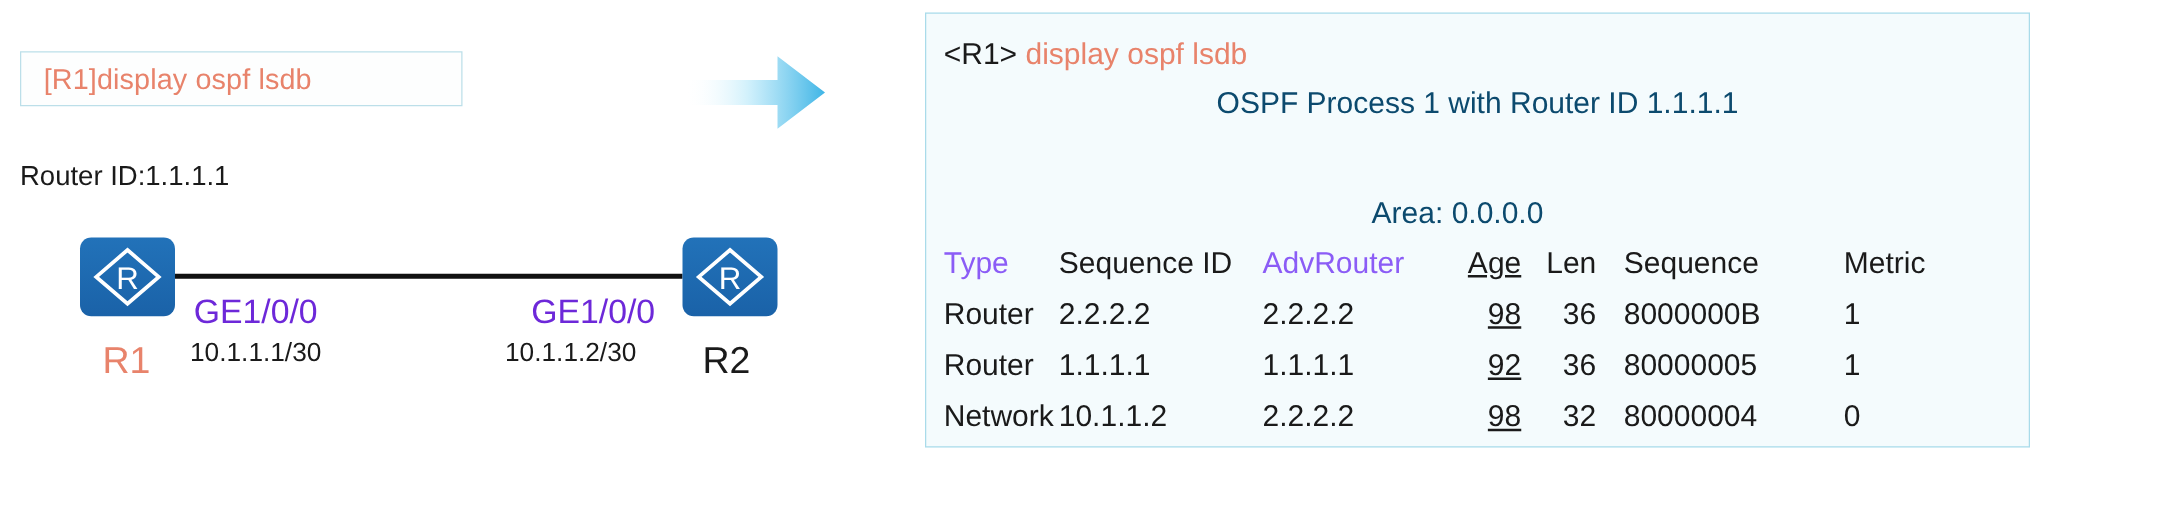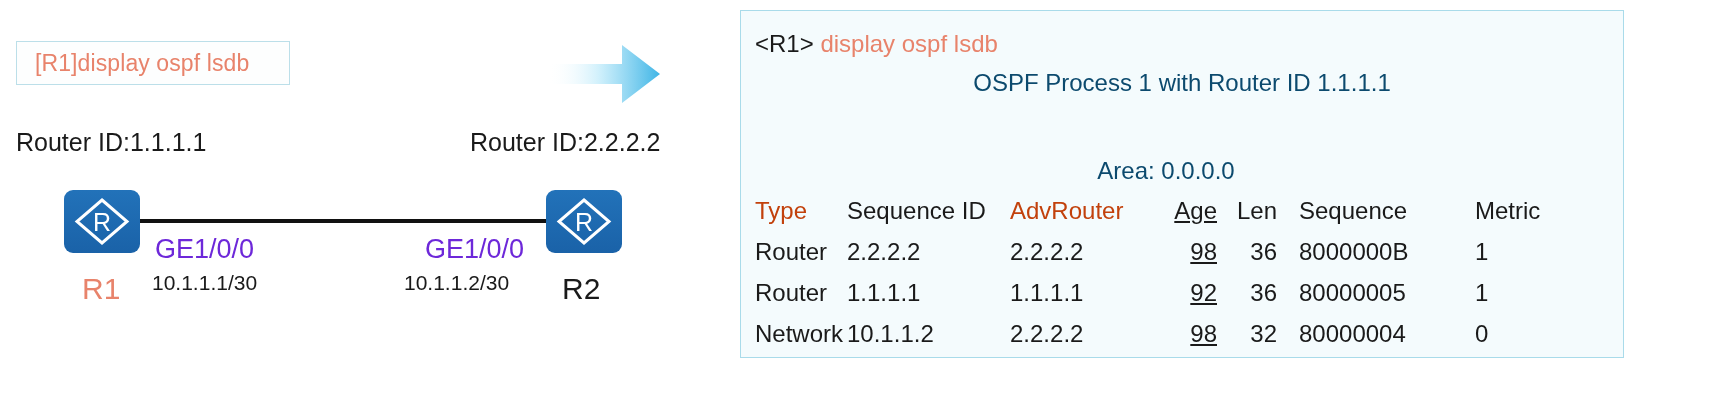--- a/index.html
+++ b/index.html
@@ -5,31 +5,31 @@
   html,body{margin:0;padding:0;}
   body{
     width:1728px;height:416px;background:#ffffff;
     font-family:"Liberation Sans",sans-serif;
     overflow:hidden;position:relative;
   }
   .stage{position:absolute;inset:0;}
 
   
   .cmd-box{
-    position:absolute;left:16px;top:41px;width:274px;height:44px;
+    position:absolute;left:16px;top:41px;width:354px;height:44px;
     border:1.5px solid #bcdfe9;background:#fdfefe;
     display:flex;align-items:center;box-sizing:border-box;
   }
   .cmd-box .cmd-text{
     margin-left:18px;font-size:23px;color:#e8836b;letter-spacing:.1px;
     white-space:nowrap;
   }
 
   
-  .rid{position:absolute;font-size:25px;color:#1a1a1a;white-space:nowrap;}
+  .rid{position:absolute;font-size:22px;color:#1a1a1a;white-space:nowrap;}
   .rid-left{left:16px;top:128px;}
   .rid-right{left:470px;top:128px;}
 
   .router{
     position:absolute;top:190px;width:76px;height:63px;
     background:linear-gradient(180deg,#2272b9 0%,#1a62a8 100%);
     border-radius:9px;
   }
   .router.left{left:64px;}
   .router.right{left:546px;}
@@ -78,40 +78,39 @@
   .lsdb{
     position:absolute;left:14px;top:186px;
     border-collapse:collapse;font-size:24px;color:#1a1a1a;
   }
   .lsdb th{
     font-weight:normal;text-align:left;padding:0 0 13px 0;white-space:nowrap;
   }
   .lsdb td{
     text-align:left;padding:0 0 13px 0;white-space:nowrap;
   }
-  .lsdb th.accent{color:#c2410c;}
+  .lsdb th.accent{color:#8b5cf6;}
   .c-type{width:92px;}
   .c-lsid{width:163px;}
   .c-adv{width:157px;}
   .c-age{width:50px;text-align:right !important;text-decoration:underline;}
   .c-len{width:60px;text-align:right !important;}
   .c-seq{width:168px;padding-left:22px !important;}
   .c-metric{width:70px;padding-left:8px !important;}
 </style>
 </head>
 <body>
 
 <div class="stage">
 
   <div class="cmd-box">
     <span class="cmd-text">[R1]display ospf lsdb</span>
   </div>
 
   <div class="rid rid-left">Router ID:1.1.1.1</div>
-  <div class="rid rid-right">Router ID:2.2.2.2</div>
 
   <div class="link"></div>
 
   <div class="router left">
     <svg width="76" height="63" viewBox="0 0 76 63">
       <polygon points="38,10 63,31.5 38,53 13,31.5" fill="none" stroke="#ffffff" stroke-width="3"></polygon>
       <text x="38" y="41" font-family="Liberation Sans, sans-serif" font-size="25" fill="#ffffff" text-anchor="middle">R</text>
     </svg>
   </div>
 

